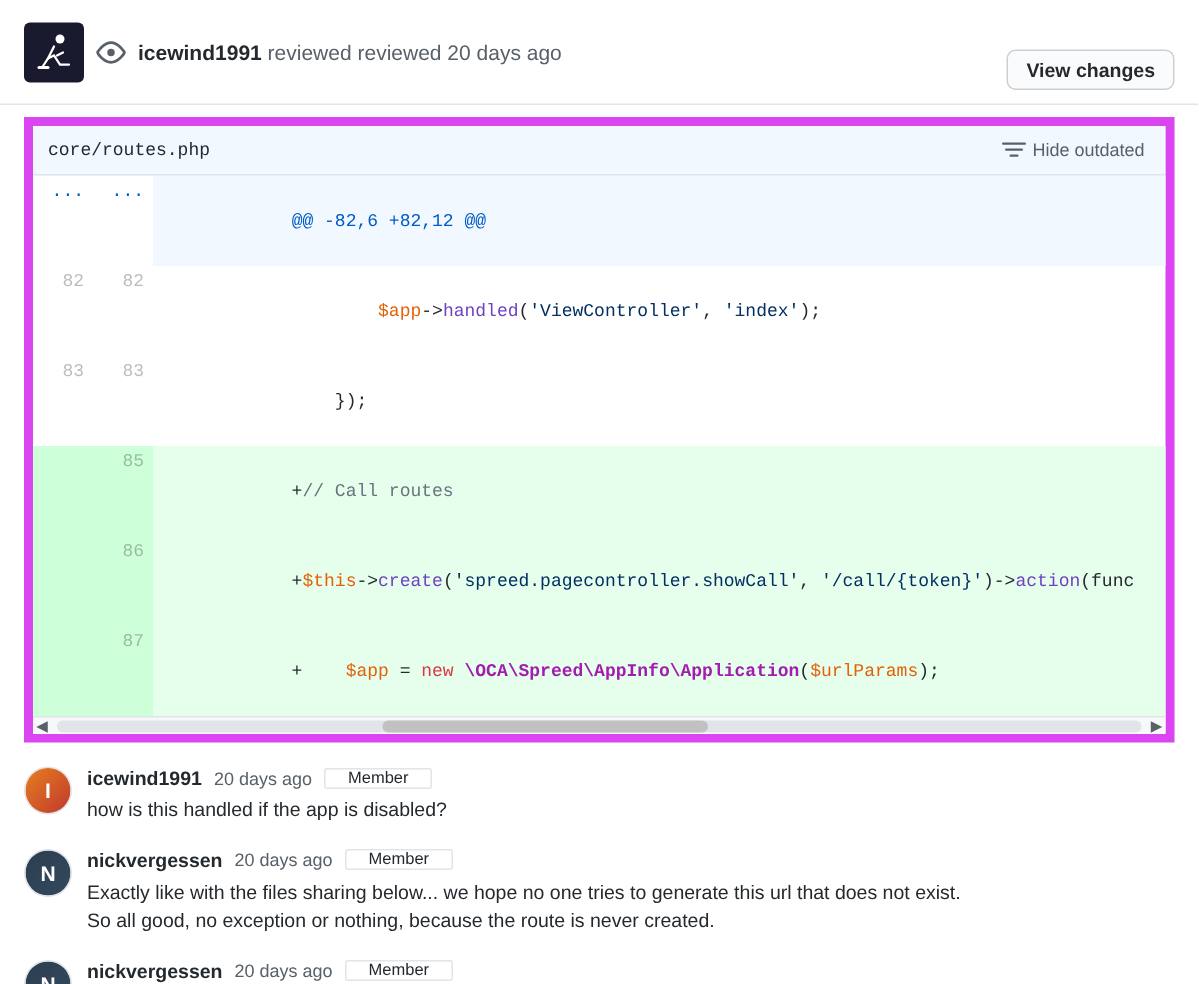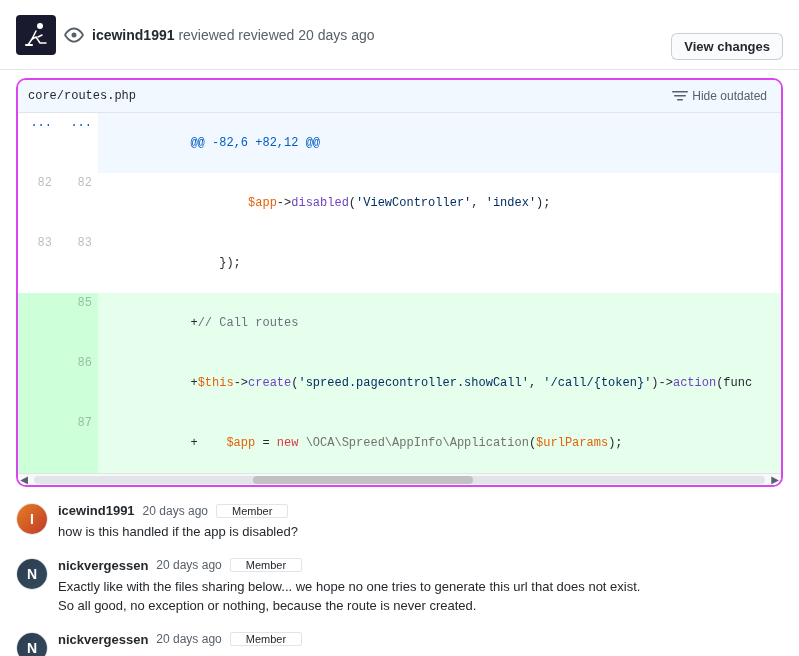--- a/index.html
+++ b/index.html
@@ -72,22 +72,22 @@
       border: 1px solid rgba(27,31,35,.2);
       border-radius: 6px;
       cursor: pointer;
       white-space: nowrap;
       margin-top: 24px;
     }
 
     
     .diff-container {
       margin: 8px 16px;
-      border: 2px solid #d946ef;
-      border-radius: 10px;
+      border: 6px solid #d946ef;
+      border-radius: 0;
       overflow: hidden;
     }
 
     .diff-header {
       display: flex;
       align-items: center;
       justify-content: space-between;
       padding: 6px 10px;
       background: #f1f8ff;
       border-bottom: 1px solid #e1e4e8;
@@ -286,21 +286,21 @@
       color: #24292e;
       line-height: 1.5;
     }
 
     .diff-overflow-wrap {
       overflow-x: hidden;
     }
 
     .code-keyword { color: #d73a49; }
     .code-string { color: #032f62; }
-    .code-class { color: #737373; }
+    .code-class { color: #a21caf; font-weight: bold; }
     .code-comment { color: #6a737d; }
     .code-var { color: #e36209; }
   </style>
 </head>
 <body>
 
 <div class="page-container">
 
   <div class="review-bar">
     <div class="reviewer-avatar">
@@ -351,21 +351,21 @@
           <td class="line-num">...</td>
           <td class="line-content">
             <span>@@ -82,6 +82,12 @@</span>
           </td>
         </tr>
 
         <tr>
           <td class="line-num">82</td>
           <td class="line-num">82</td>
           <td class="line-content">
-            &nbsp;&nbsp;&nbsp;&nbsp;&nbsp;&nbsp;&nbsp;&nbsp;<span class="code-var">$app</span>-&gt;<span style="color:#6f42c1">disabled</span>(<span class="code-string">'ViewController'</span>, <span class="code-string">'index'</span>);
+            &nbsp;&nbsp;&nbsp;&nbsp;&nbsp;&nbsp;&nbsp;&nbsp;<span class="code-var">$app</span>-&gt;<span style="color:#6f42c1">handled</span>(<span class="code-string">'ViewController'</span>, <span class="code-string">'index'</span>);
           </td>
         </tr>
 
         <tr>
           <td class="line-num">83</td>
           <td class="line-num">83</td>
           <td class="line-content">
             &nbsp;&nbsp;&nbsp;&nbsp;});
           </td>
         </tr>

